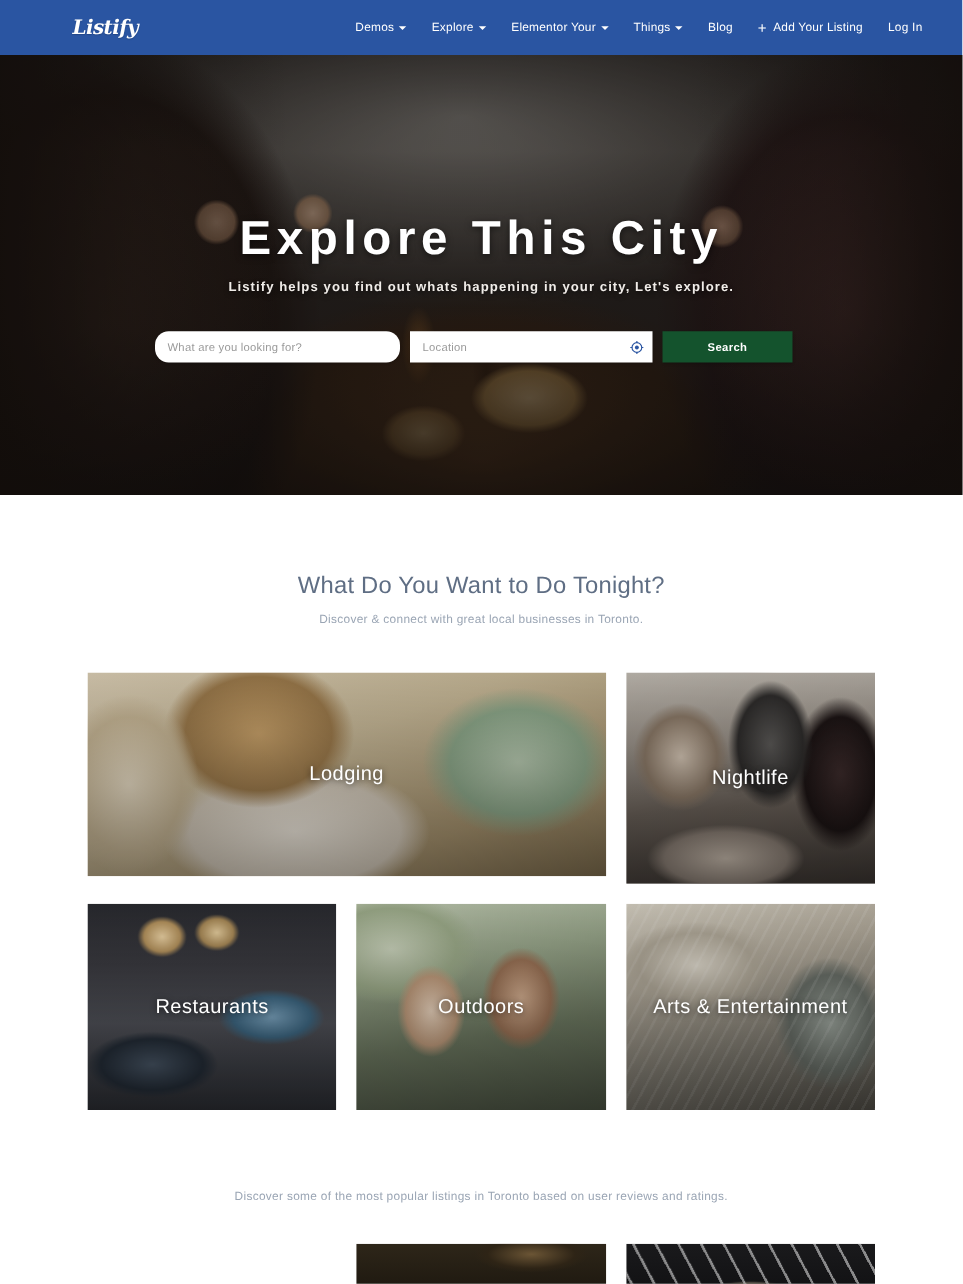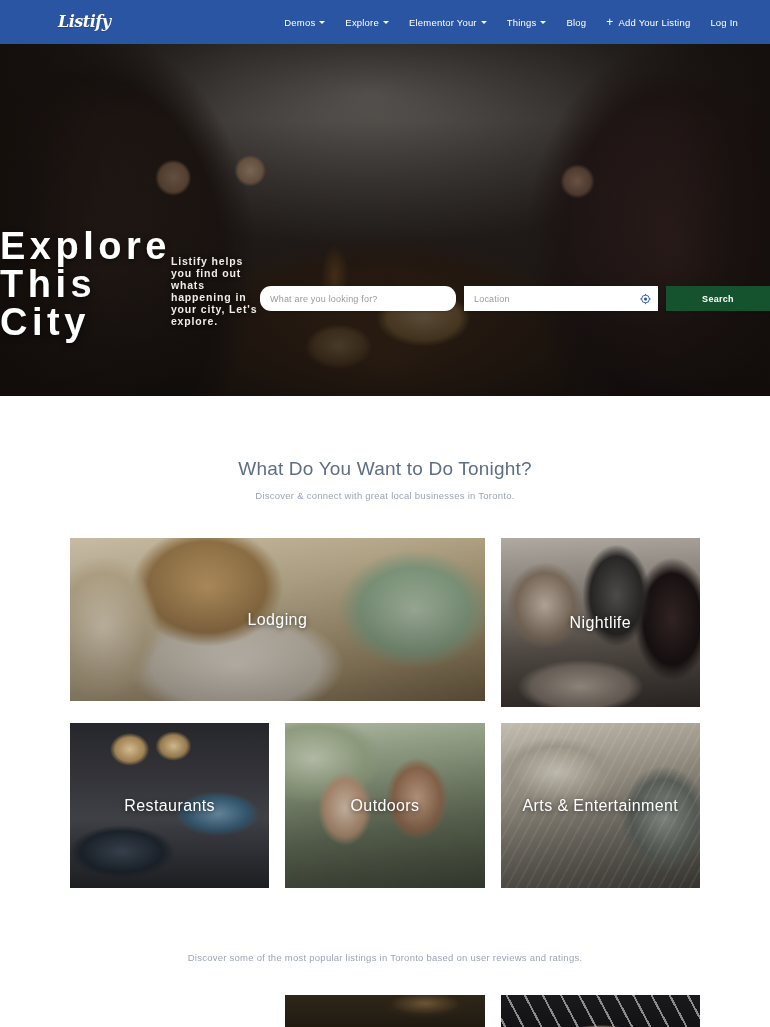--- a/index.html
+++ b/index.html
@@ -105,21 +105,21 @@
   }
   .hero-tint {
     position:absolute; inset:0;
     background:rgba(18,14,12,.30);
   }
   .hero-inner {
     position:relative;
     z-index:3;
     height:100%;
     display:flex;
-    flex-direction:row;
+    flex-direction:column;
     align-items:center;
     padding-top:128px;
   }
   .hero-title {
     font-size:38px;
     font-weight:700;
     color:#ffffff;
     letter-spacing:4.5px;
     line-height:1;
     text-shadow:0 2px 6px rgba(0,0,0,.55);

